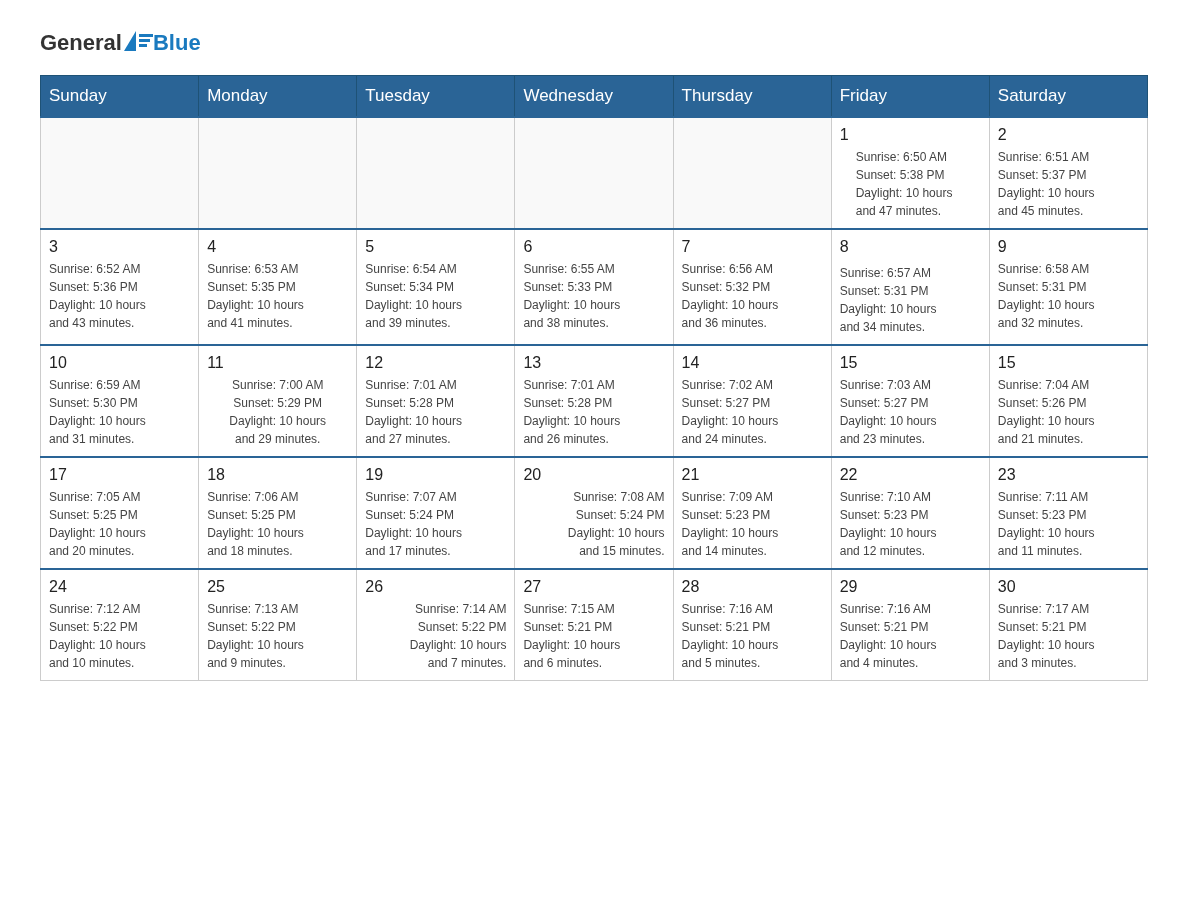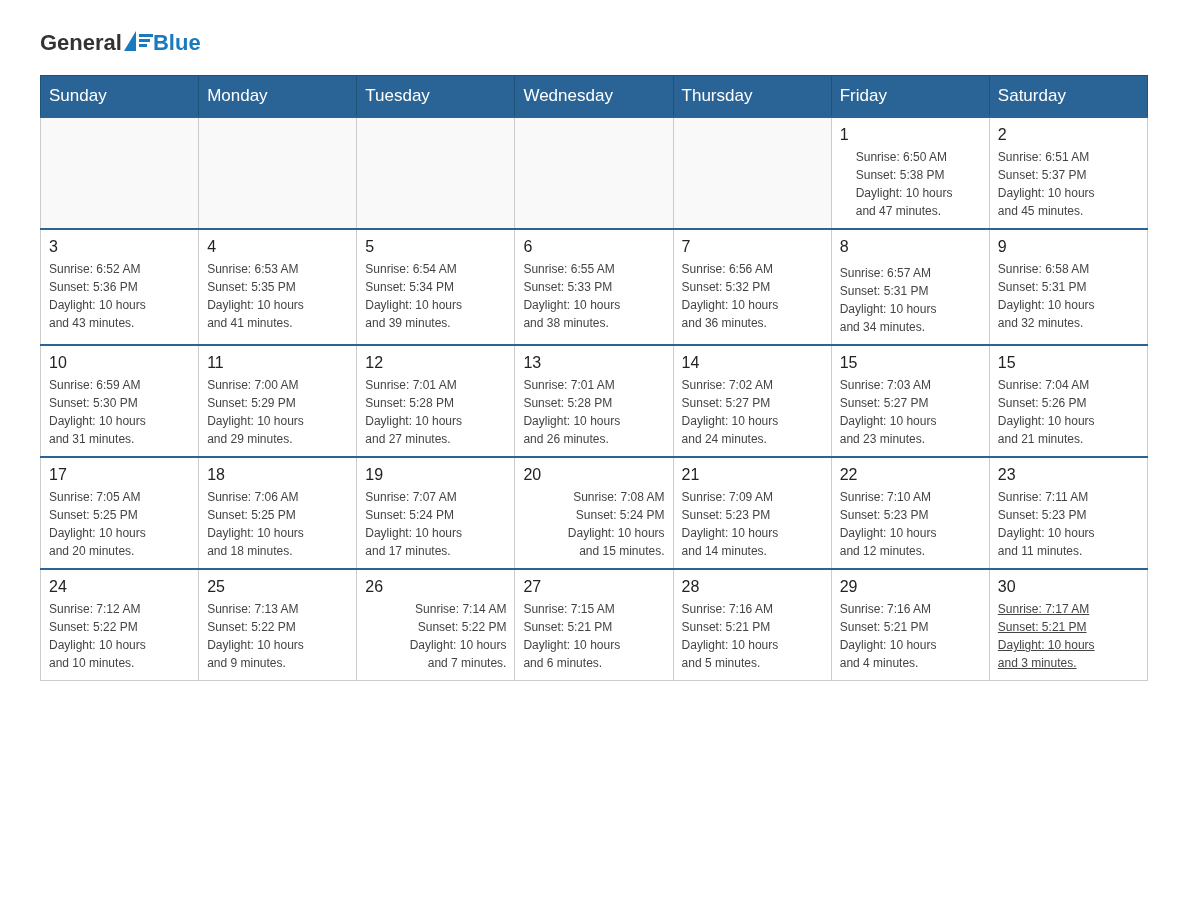--- a/index.html
+++ b/index.html
@@ -225,21 +225,21 @@
       <tr>
         <td>
           <span class="day-number">10</span>
           <div class="sun-info" style="white-space: pre-line;">Sunrise: 6:59 AM
 Sunset: 5:30 PM
 Daylight: 10 hours
 and 31 minutes.</div>
         </td>
         <td>
           <span class="day-number">11</span>
-          <div class="sun-info" style="white-space: pre-line;">Sunrise: 7:00 AM
+          <div class="sun-info" style="white-space: pre-line; text-align: center;">Sunrise: 7:00 AM
 Sunset: 5:29 PM
 Daylight: 10 hours
 and 29 minutes.</div>
         </td>
         <td>
           <span class="day-number">12</span>
           <div class="sun-info" style="white-space: pre-line;">Sunrise: 7:01 AM
 Sunset: 5:28 PM
 Daylight: 10 hours
 and 27 minutes.</div>
@@ -362,20 +362,20 @@
         </td>
         <td>
           <span class="day-number">29</span>
           <div class="sun-info" style="white-space: pre-line;">Sunrise: 7:16 AM
 Sunset: 5:21 PM
 Daylight: 10 hours
 and 4 minutes.</div>
         </td>
         <td>
           <span class="day-number">30</span>
-          <div class="sun-info" style="white-space: pre-line; text-decoration: underline;">Sunrise: 7:17 AM
+          <div class="sun-info" style="white-space: pre-line;">Sunrise: 7:17 AM
 Sunset: 5:21 PM
 Daylight: 10 hours
 and 3 minutes.</div>
         </td>
       </tr>
     </tbody>
 </table>
 
 </body></html>

